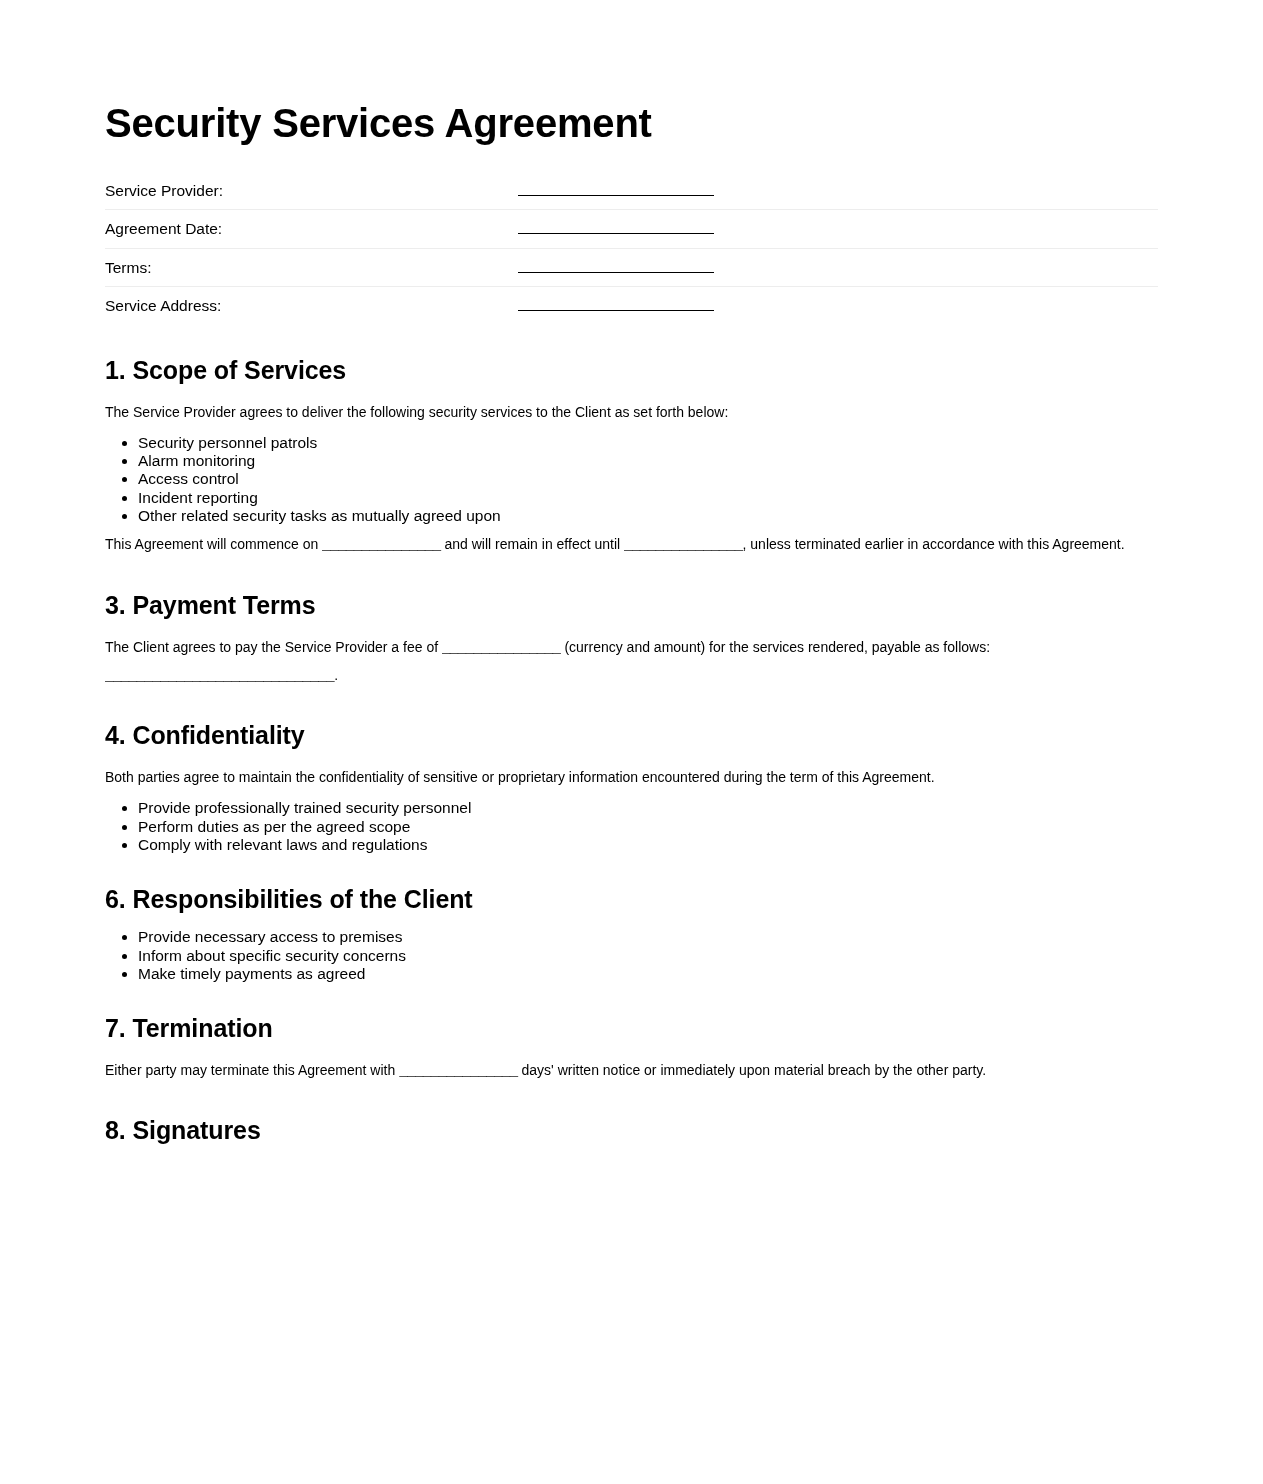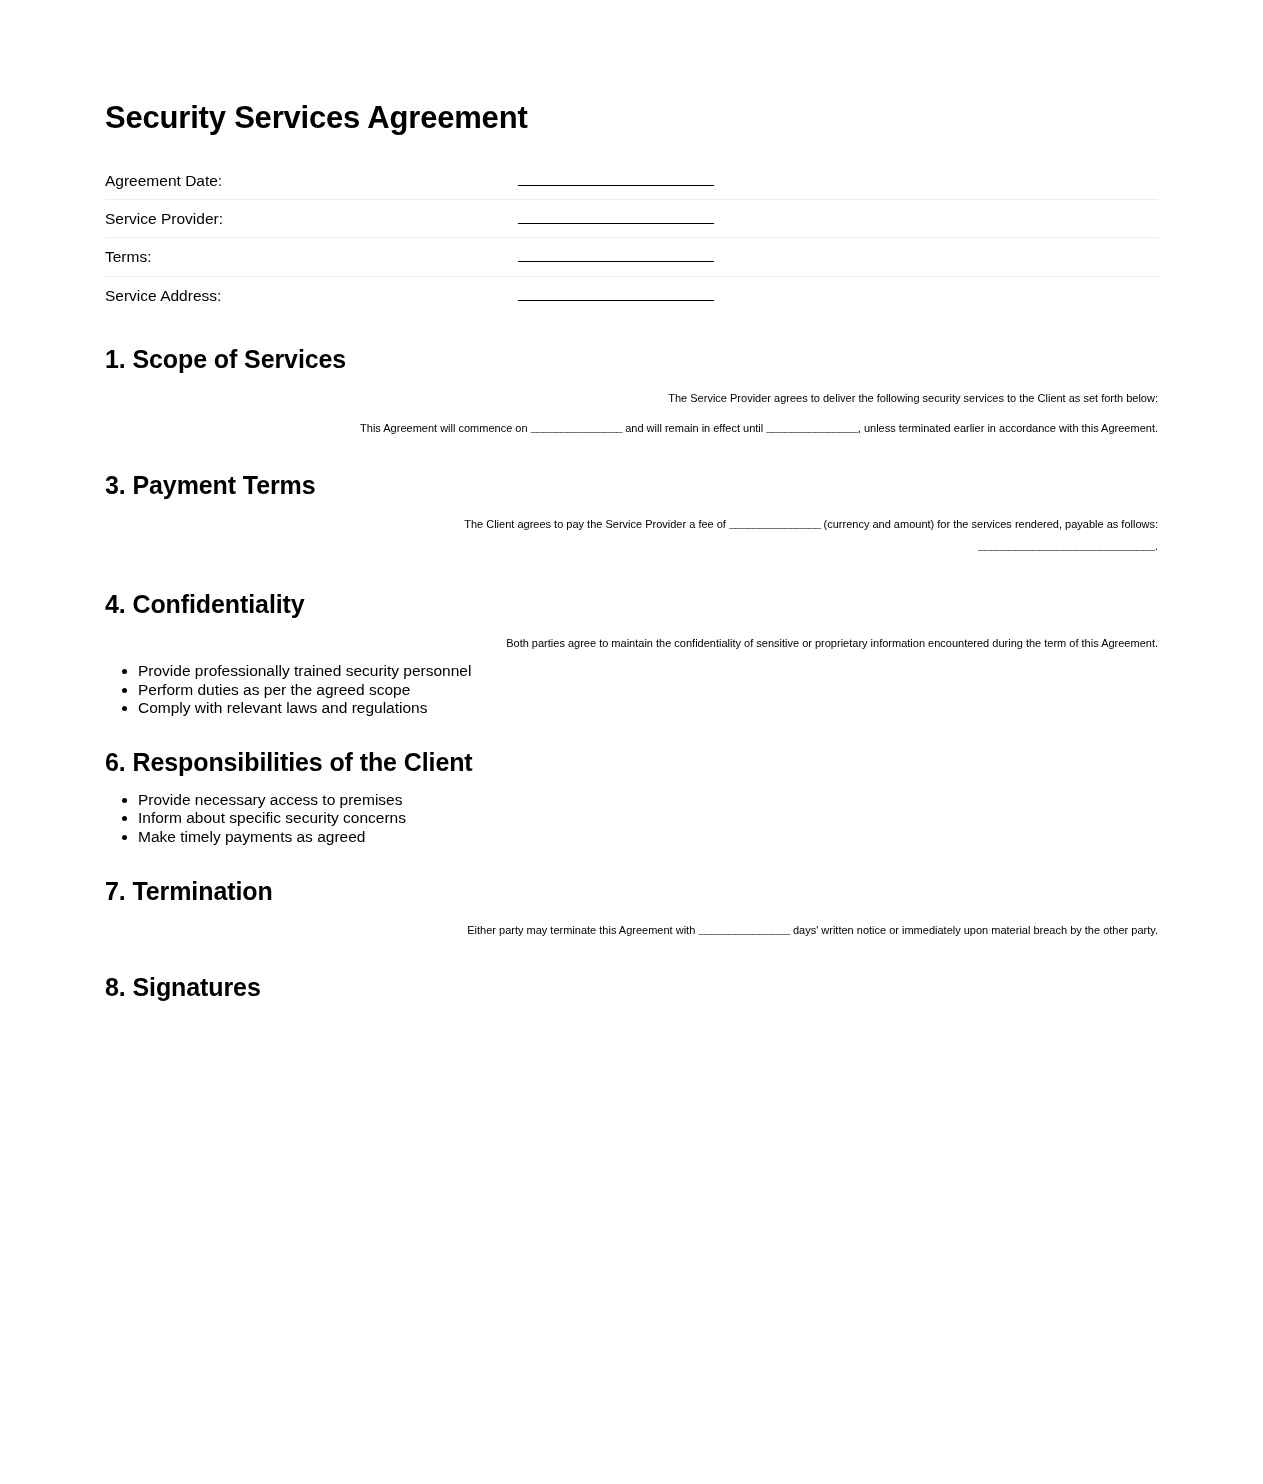--- a/index.html
+++ b/index.html
@@ -15,21 +15,21 @@
     -webkit-font-smoothing: antialiased;
   }
   .page {
     box-sizing: border-box;
     width: 1263px;
     min-height: 1484px;
     padding: 100px 105px 40px 105px;
     background: #ffffff;
   }
   .doc-title {
-    font-size: 31px;
+    font-size: 40px;
     font-weight: bold;
     letter-spacing: -0.2px;
     margin: 0 0 26px 0;
     line-height: 1.15;
   }
   
   .parties-table {
     border-collapse: collapse;
     width: 1053px;
     margin: 0 0 26px 0;
@@ -62,25 +62,24 @@
   
   .section-heading {
     font-size: 25px;
     font-weight: bold;
     margin: 30px 0 14px 0;
     line-height: 1.2;
     letter-spacing: -0.1px;
   }
   .section-heading.first { margin-top: 30px; }
   p.body-text {
-    font-size: 11px;
+    font-size: 14px;
     line-height: 1.95;
     margin: 0 0 8px 0;
     max-width: 1055px;
-    text-align: right;
   }
   ul.bullets {
     margin: 2px 0 6px 0;
     padding-left: 33px;
     list-style: disc;
   }
   ul.bullets li {
     font-size: 15.5px;
     line-height: 1.18;
     margin: 0;
@@ -95,27 +94,27 @@
 </head>
 <body>
 
 <div class="page">
 
   <h1 class="doc-title">Security Services Agreement</h1>
 
   <table class="parties-table">
     <tbody>
       <tr>
-        <td class="label-cell">Agreement Date:</td>
+        <td class="label-cell">Service Provider:</td>
         <td class="value-cell">
           <span class="fill-line"></span>
         </td>
       </tr>
       <tr>
-        <td class="label-cell">Service Provider:</td>
+        <td class="label-cell">Agreement Date:</td>
         <td class="value-cell">
           <span class="fill-line"></span>
         </td>
       </tr>
       <tr>
         <td class="label-cell">Terms:</td>
         <td class="value-cell">
           <span class="fill-line"></span>
         </td>
       </tr>
@@ -123,20 +122,27 @@
         <td class="label-cell">Service Address:</td>
         <td class="value-cell">
           <span class="fill-line"></span>
         </td>
       </tr>
     </tbody>
   </table>
 
   <h2 class="section-heading first">1. Scope of Services</h2>
   <p class="body-text">The Service Provider agrees to deliver the following security services to the Client as set forth below:</p>
+  <ul class="bullets">
+    <li>Security personnel patrols</li>
+    <li>Alarm monitoring</li>
+    <li>Access control</li>
+    <li>Incident reporting</li>
+    <li>Other related security tasks as mutually agreed upon</li>
+  </ul>
 
   <p class="body-text"><span>This Agreement will commence on </span><span class="blank">_______________</span><span> and will remain in effect until </span><span class="blank">_______________</span><span>, unless terminated earlier in accordance with this Agreement.</span></p>
 
   <h2 class="section-heading">3. Payment Terms</h2>
   <p class="body-text"><span>The Client agrees to pay the Service Provider a fee of </span><span class="blank">_______________</span><span> (currency and amount) for the services rendered, payable as follows:</span><br><span class="blank">_____________________________</span><span>.</span></p>
 
   <h2 class="section-heading">4. Confidentiality</h2>
   <p class="body-text">Both parties agree to maintain the confidentiality of sensitive or proprietary information encountered during the term of this Agreement.</p>
 
   <ul class="bullets">

